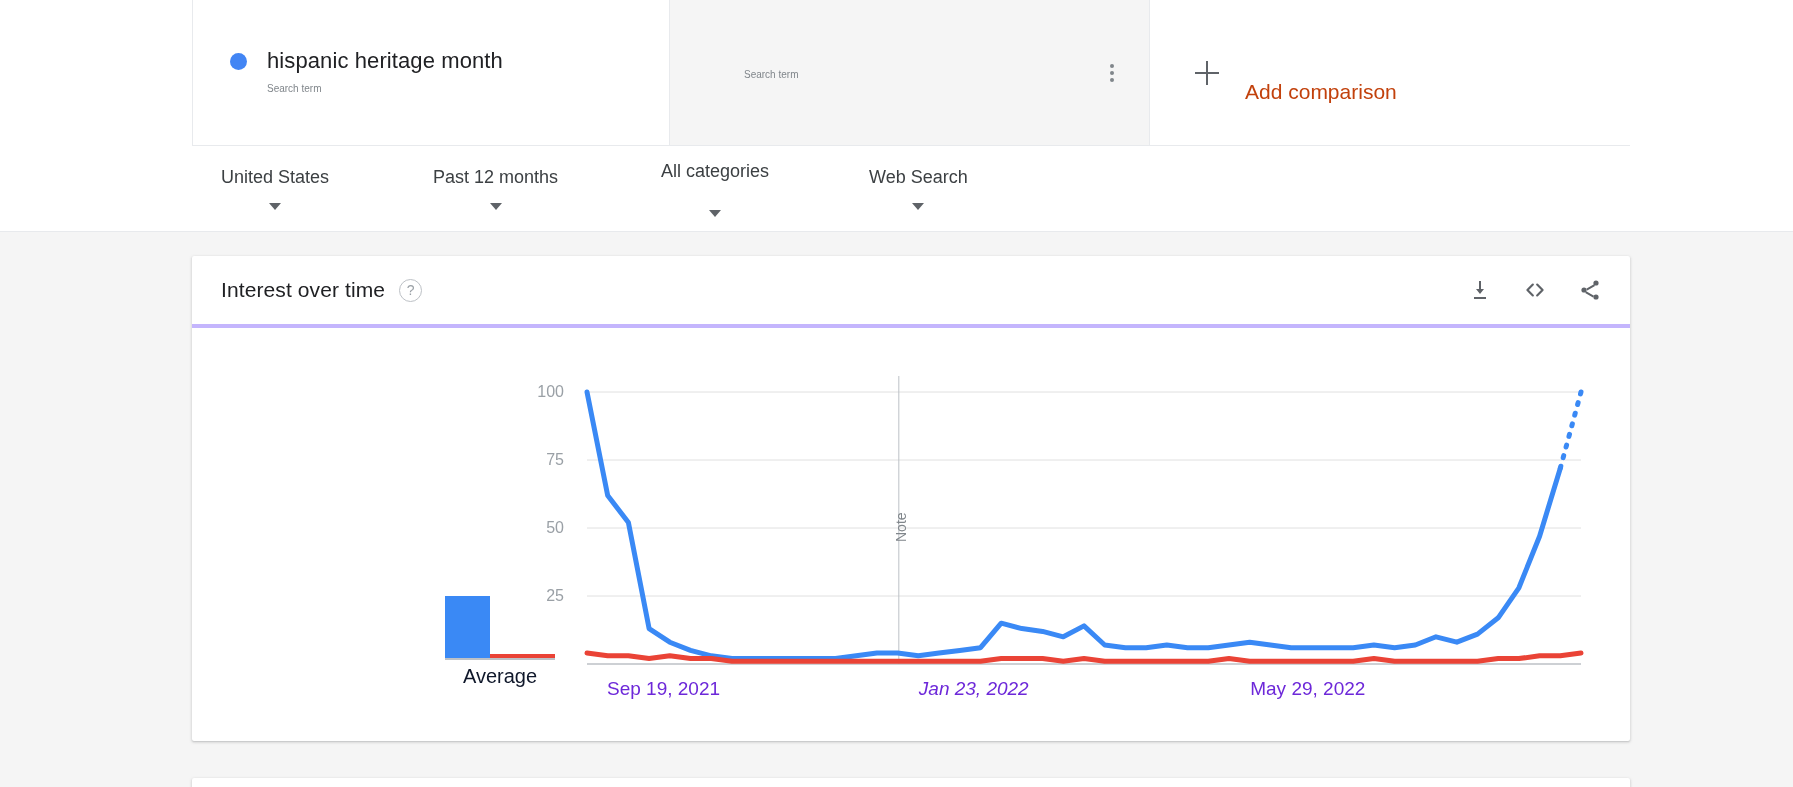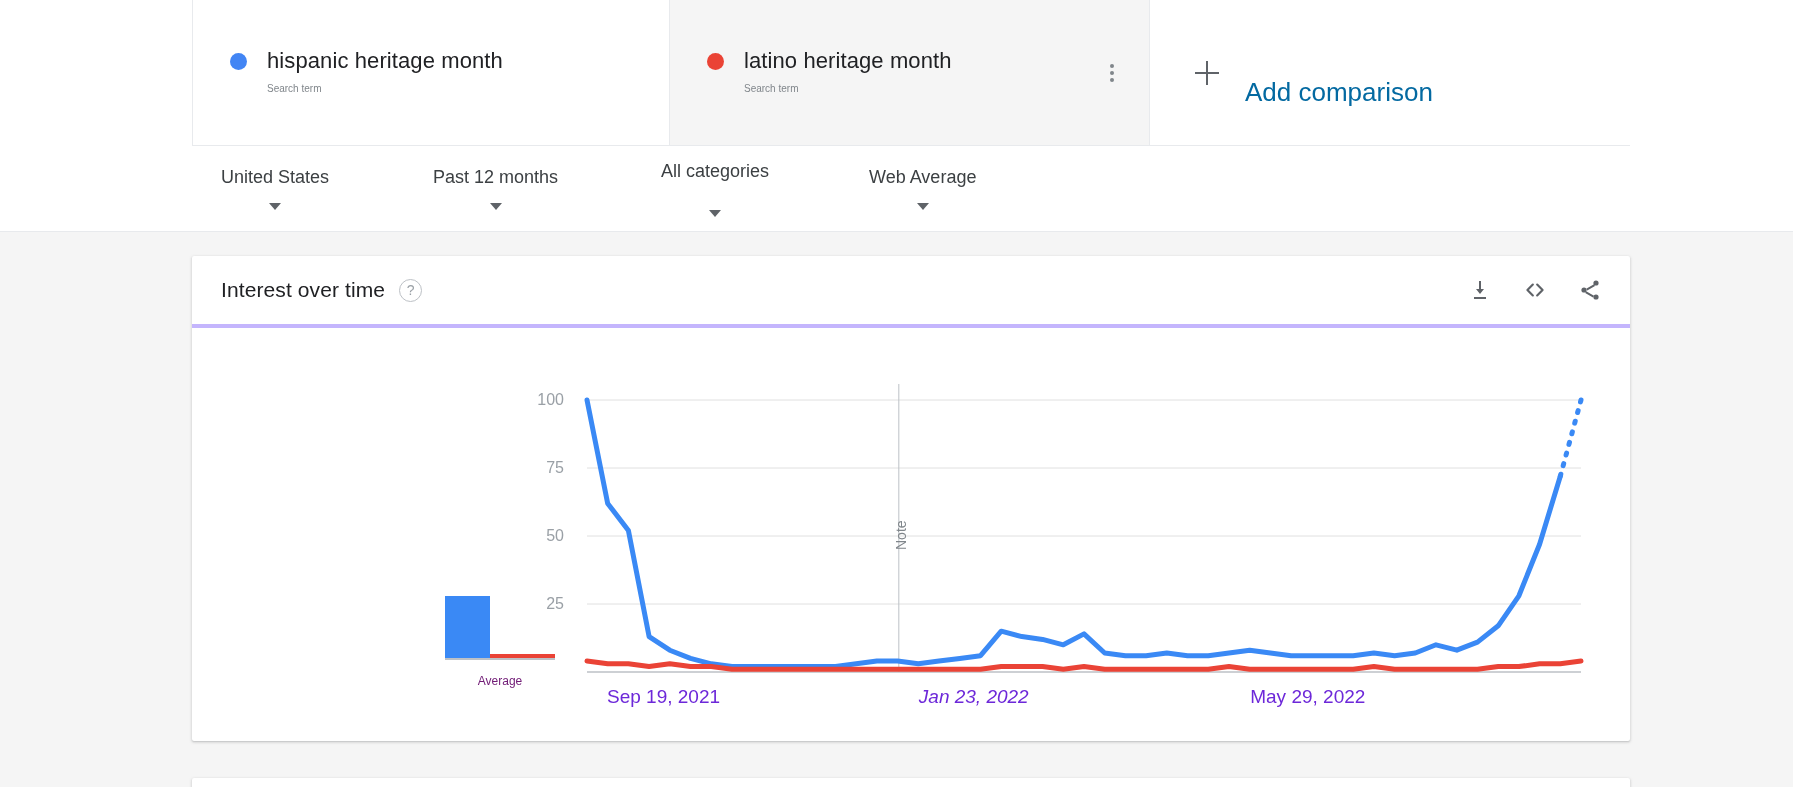--- a/index.html
+++ b/index.html
@@ -49,21 +49,21 @@
   .addcmp {
     flex: 1 1 auto; display: flex; align-items: center; gap: 26px;
     padding-left: 45px; cursor: pointer; background:#fff;
   }
   .plus { position: relative; width: 24px; height: 24px; flex: 0 0 auto; }
   .plus::before, .plus::after {
     content:""; position: absolute; background: #5f6368;
   }
   .plus::before { left: 0; top: 11px; width: 24px; height: 2px; }
   .plus::after  { top: 0; left: 11px; height: 24px; width: 2px; }
-  .addcmp-label { font-size: 26px; color: #0369a1; white-space: nowrap; margin-top: 39px; }
+  .addcmp-label { font-size: 21px; color: #c2410c; white-space: nowrap; margin-top: 39px; }
 
   
   .filterbar {
     position: absolute; left: 0; top: 146px; width: 1793px; height: 86px;
     background: #fff; border-bottom: 1px solid #e8eaed;
     display: flex; align-items: center;
   }
   .filter {
     display: flex; align-items: center; gap: 13px; cursor: pointer;
     white-space: nowrap;
@@ -112,24 +112,24 @@
   .avg-block { position: absolute; left: 253px; bottom: 80px; width: 110px; }
   .avg-baseline { position: absolute; left: 0; bottom: 0; width: 110px; height: 2px; background: #bdc1c6; }
   .avg-bar-blue {
     position: absolute; left: 0; bottom: 2px; width: 45px; background: #3a89f5;
   }
   .avg-bar-red {
     position: absolute; left: 45px; bottom: 2px; width: 65px; background: #ea4336;
   }
   .avg-label {
     position: absolute; left: -14px; bottom: -28px; width: 138px; text-align: center;
-    font-size: 12px; color: #701a75;
-  }
-
-  .plot { position: absolute; left: 380px; top: 8px; width: 1015px; height: 412px; }
+    font-size: 20px; color: #0f172a;
+  }
+
+  .plot { position: absolute; left: 380px; top: 0; width: 1015px; height: 412px; }
   .plot svg { display: block; }
 
   .ylab {
     position: absolute; right: 1015px; margin-right: 8px;
     font-size: 16px; color: #9aa0a6; transform: translateY(-50%);
     white-space: nowrap; text-align: right; width: 40px;
   }
   .xlab {
     position: absolute; font-size: 19px; color: #6d28d9; white-space: nowrap; margin-left: 24px;
   }
@@ -153,24 +153,20 @@
 
     <div class="term-card first">
       <div class="term-row">
         <span class="dot" id="dot0" style="background: rgb(66, 133, 244);"></span>
         <span class="term-title">hispanic heritage month</span>
       </div>
       <div class="term-sub">Search term</div>
     </div>
 
     <div class="term-card second active">
-      <div class="term-row">
-        <span class="dot" id="dot1" style="background: rgb(234, 67, 53);"></span>
-        <span class="term-title">latino heritage month</span>
-      </div>
       <div class="term-sub">Search term</div>
       <div class="kebab">
           <i></i>
           <i></i>
           <i></i>
         </div>
     </div>
 
     <div class="addcmp">
       <span class="plus"></span>
@@ -185,21 +181,21 @@
     </div>
     <div class="filter" id="f-time">
       <span class="filter-label">Past 12 months</span>
       <span class="caret"></span>
     </div>
     <div class="filter" id="f-cat">
       <span class="filter-label">All categories</span>
       <span class="caret"></span>
     </div>
     <div class="filter" id="f-src">
-      <span class="filter-label">Web Average</span>
+      <span class="filter-label">Web Search</span>
       <span class="caret"></span>
     </div>
   </div>
 
   <div class="pagebody">
 
     <div class="card">
 
       <div class="card-header">
         <span class="card-title">Interest over time</span>

